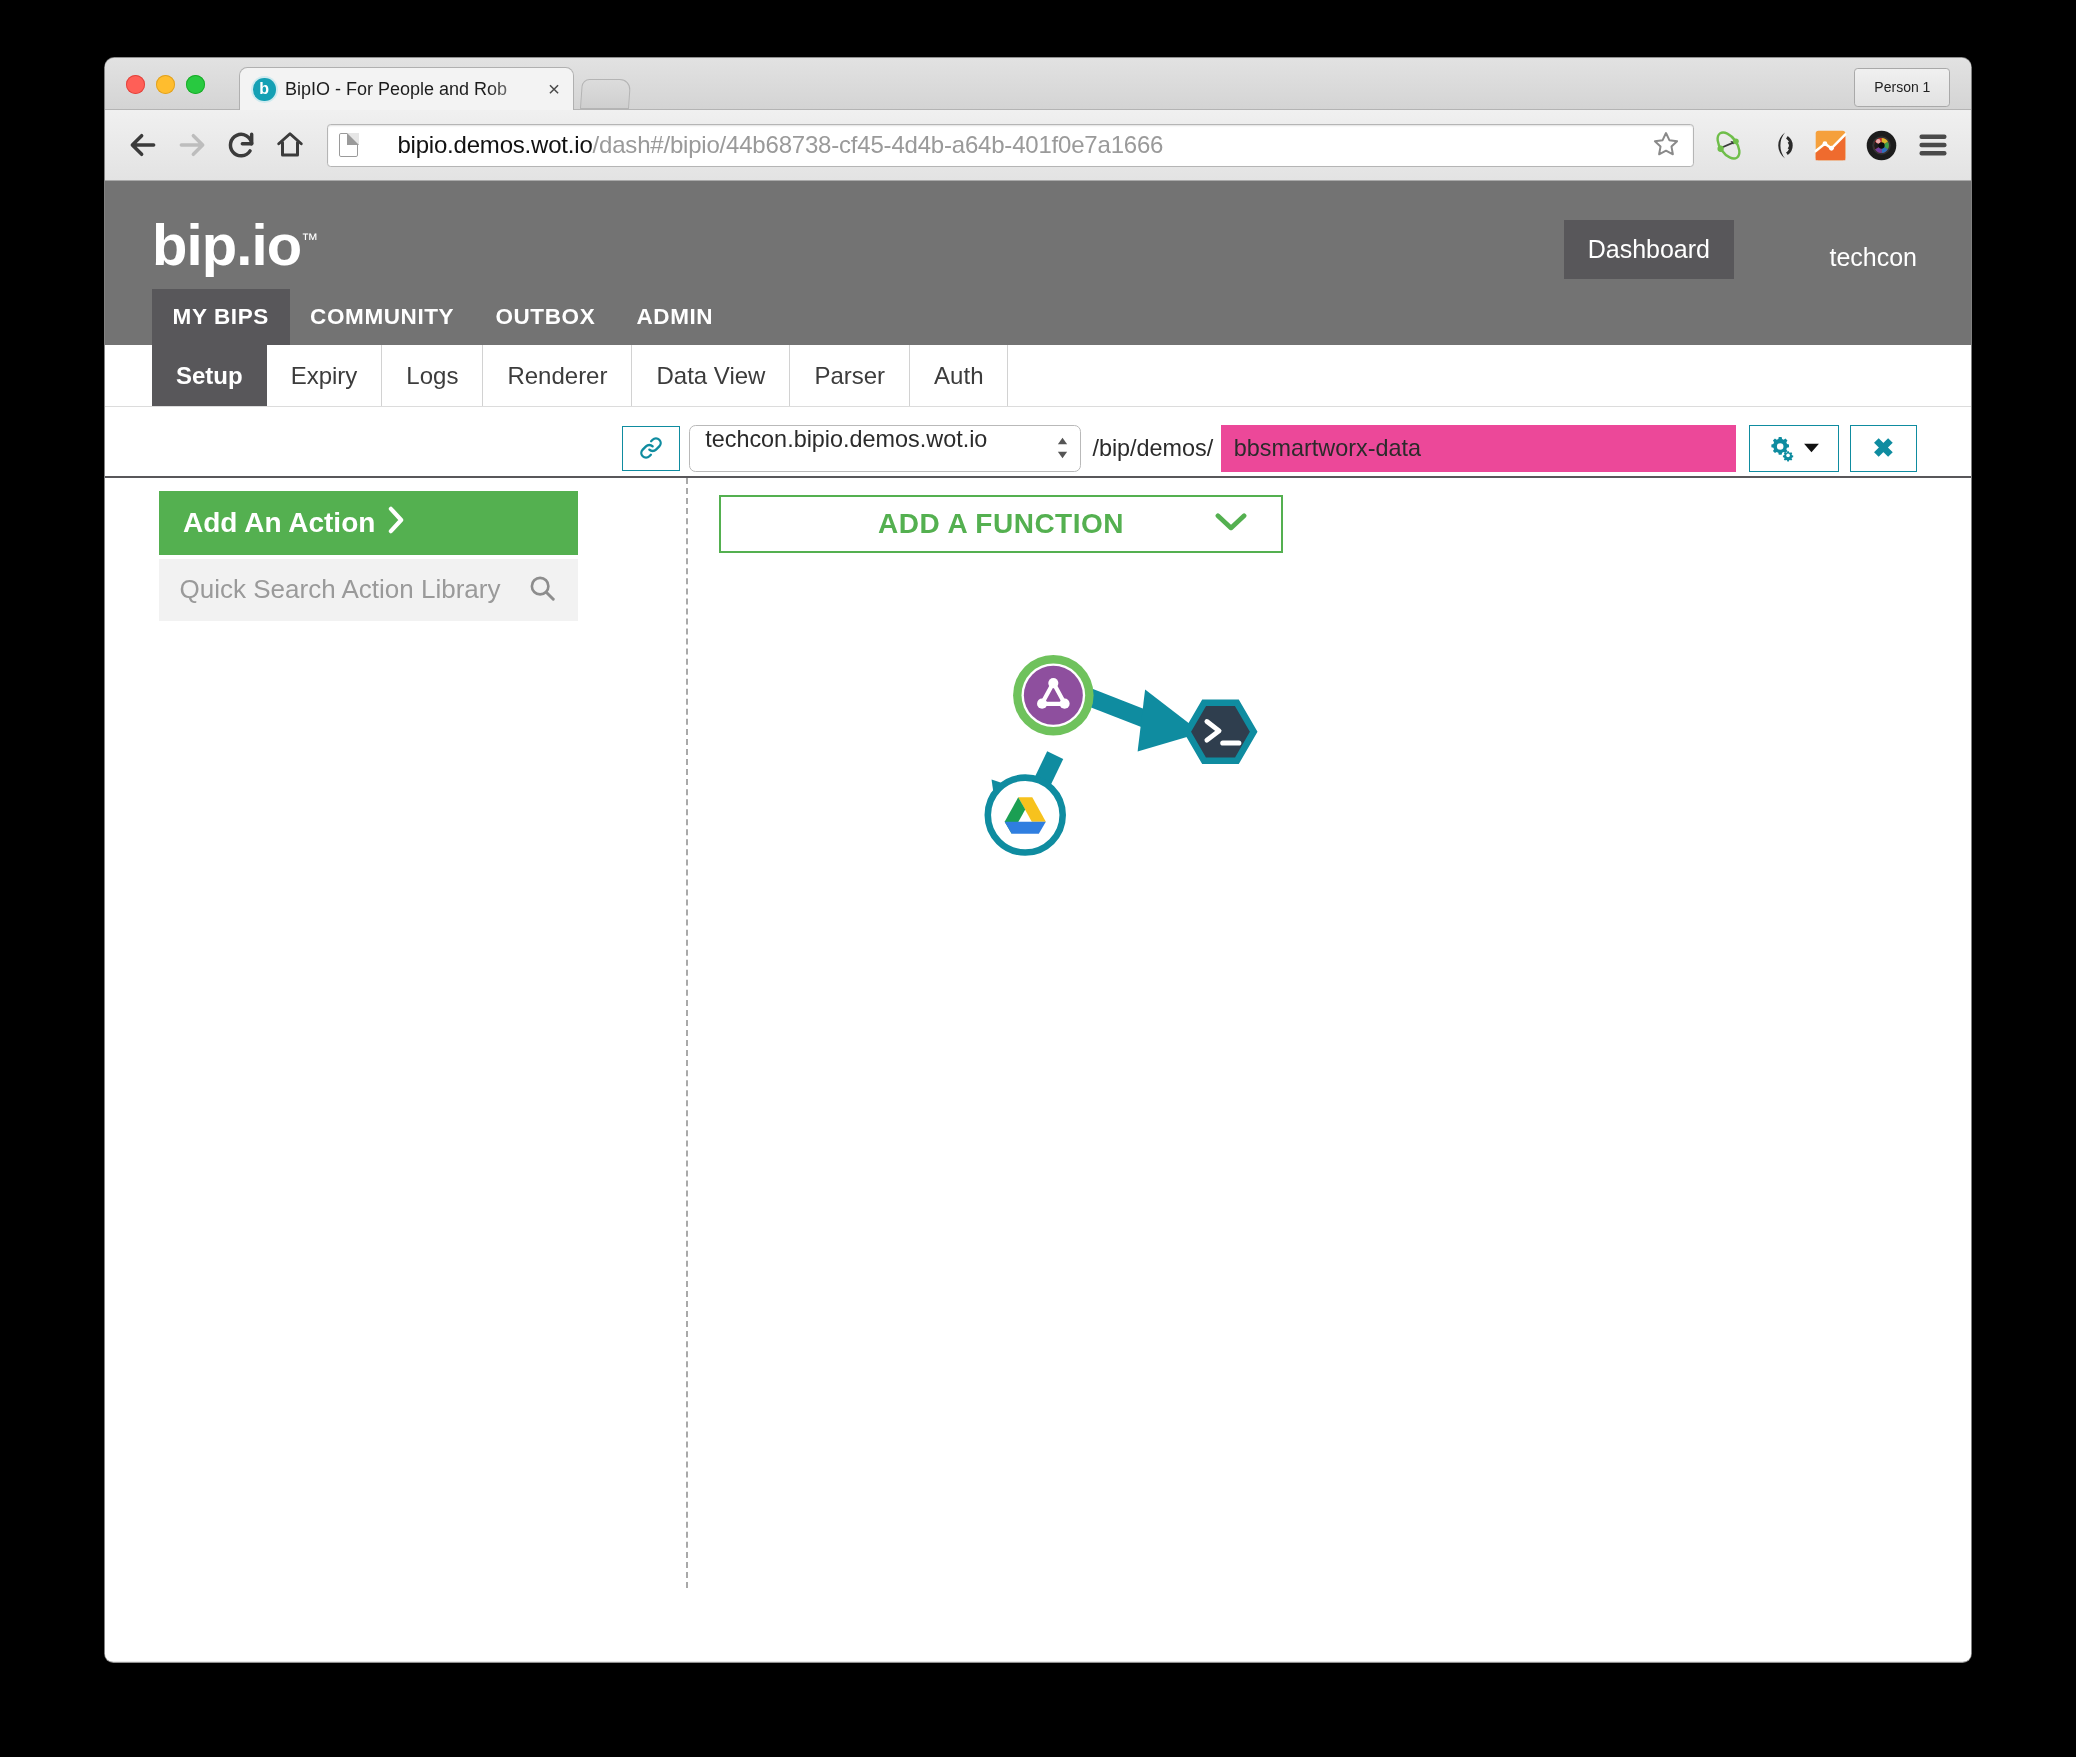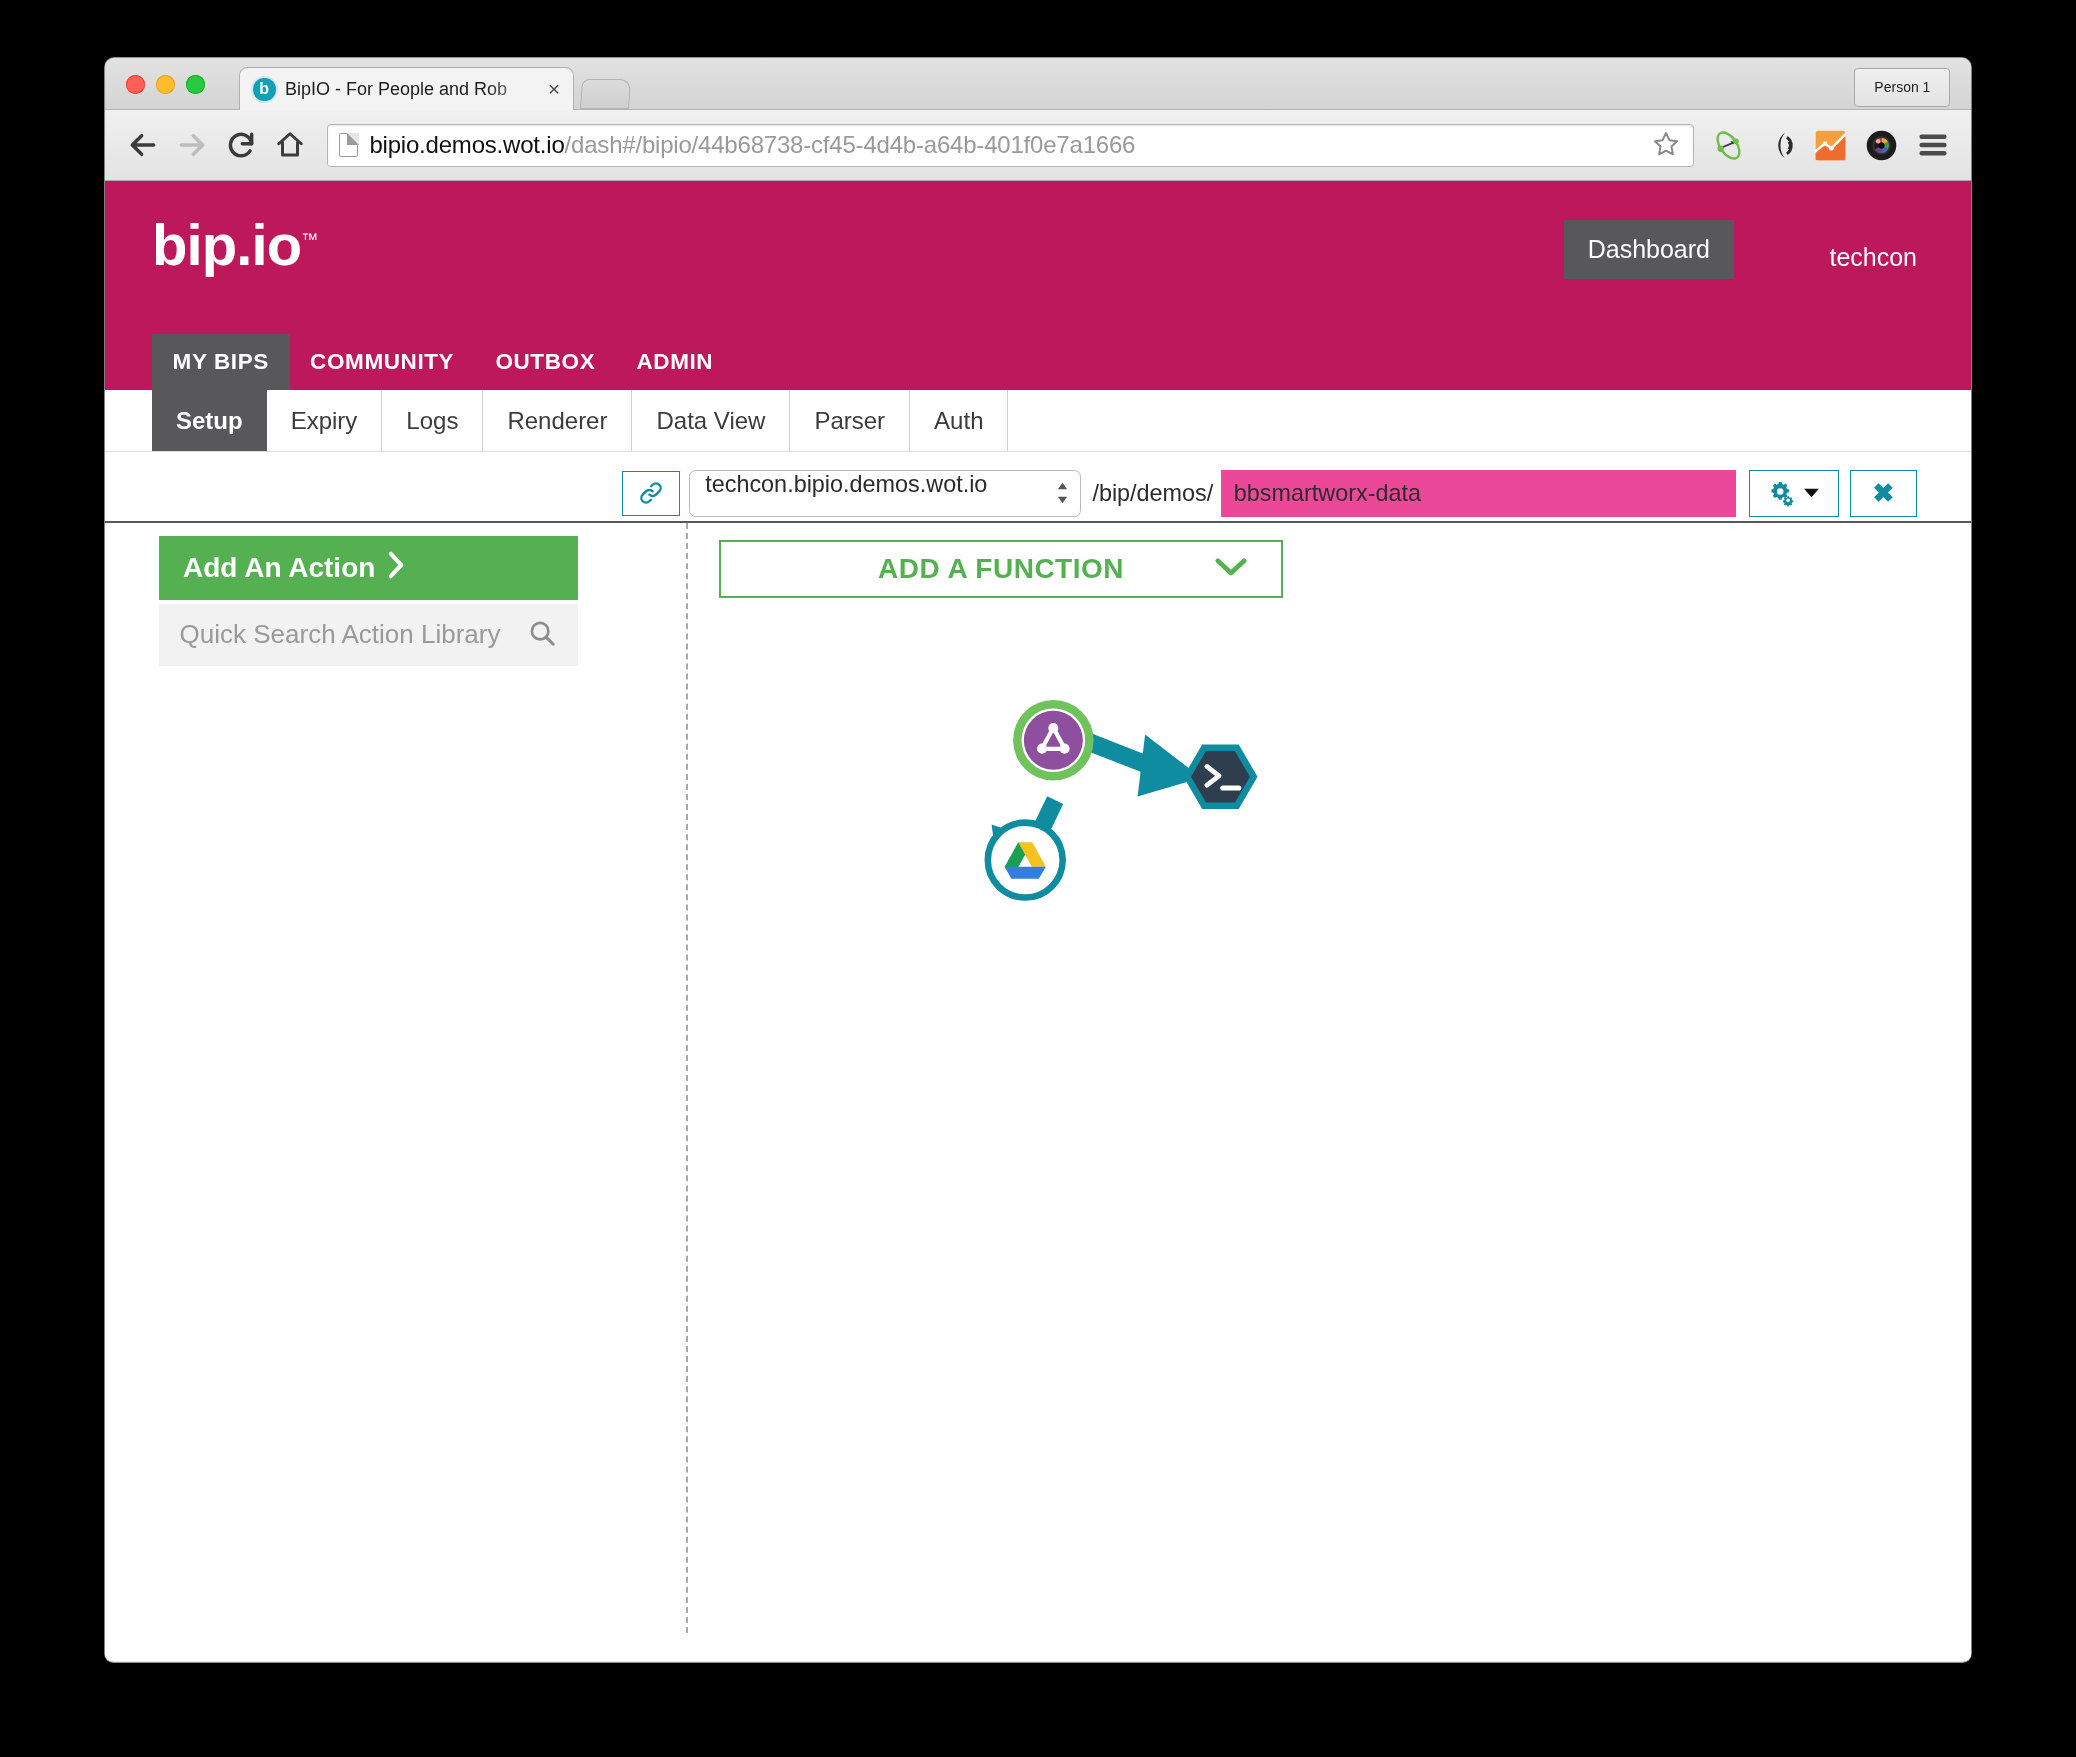--- a/index.html
+++ b/index.html
@@ -110,37 +110,37 @@
     width: 19px; height: 24px; flex: 0 0 auto;
     background: #fff; border: 1.4px solid #9a9a9a;
     border-radius: 1.9px; margin-right: 11.2px;
     position: relative;
   }
   #page-icon::after {
     content:""; position:absolute; right:-1.4px; top:-1.4px;
     border-width: 6.6px; border-style: solid;
     border-color: #e6e6e6 #e6e6e6 #9a9a9a #9a9a9a;
   }
-  #url-text { font-size: 24px; color: #9a9a9a; white-space: nowrap; letter-spacing: -0.2px; }
+  #url-text { font-size: 24px; color: #9a9a9a; white-space: nowrap; letter-spacing: -0.2px; margin-left: 28px; }
   #url-text .host { color: #111; }
   #bookmark-star { flex: 0 0 auto; margin-left: auto; padding: 0 5.6px; color:#8a8a8a; }
   .ext-icon { width: 51px; height: 49px; flex:0 0 auto;
     display:flex; align-items:center; justify-content:center; }
 
   
   #page {
     position: relative;
     height: 1480px;
     background: #fff;
     overflow: hidden;
   }
   #app-header {
     position: relative;
-    height: 209px;
-    background: #be185d;
+    height: 164px;
+    background: #737373;
   }
   #logo {
     position: absolute; left: 47px; top: 30px;
     font-size: 58px; font-weight: 700; color: #fff;
     letter-spacing: -0.9px;
   }
   #logo .tm { font-size: 17px; vertical-align: super; font-weight: 400; }
   #dashboard-button {
     position: absolute; right: 237px; top: 39px;
     background: #58575a; color:#fff;

